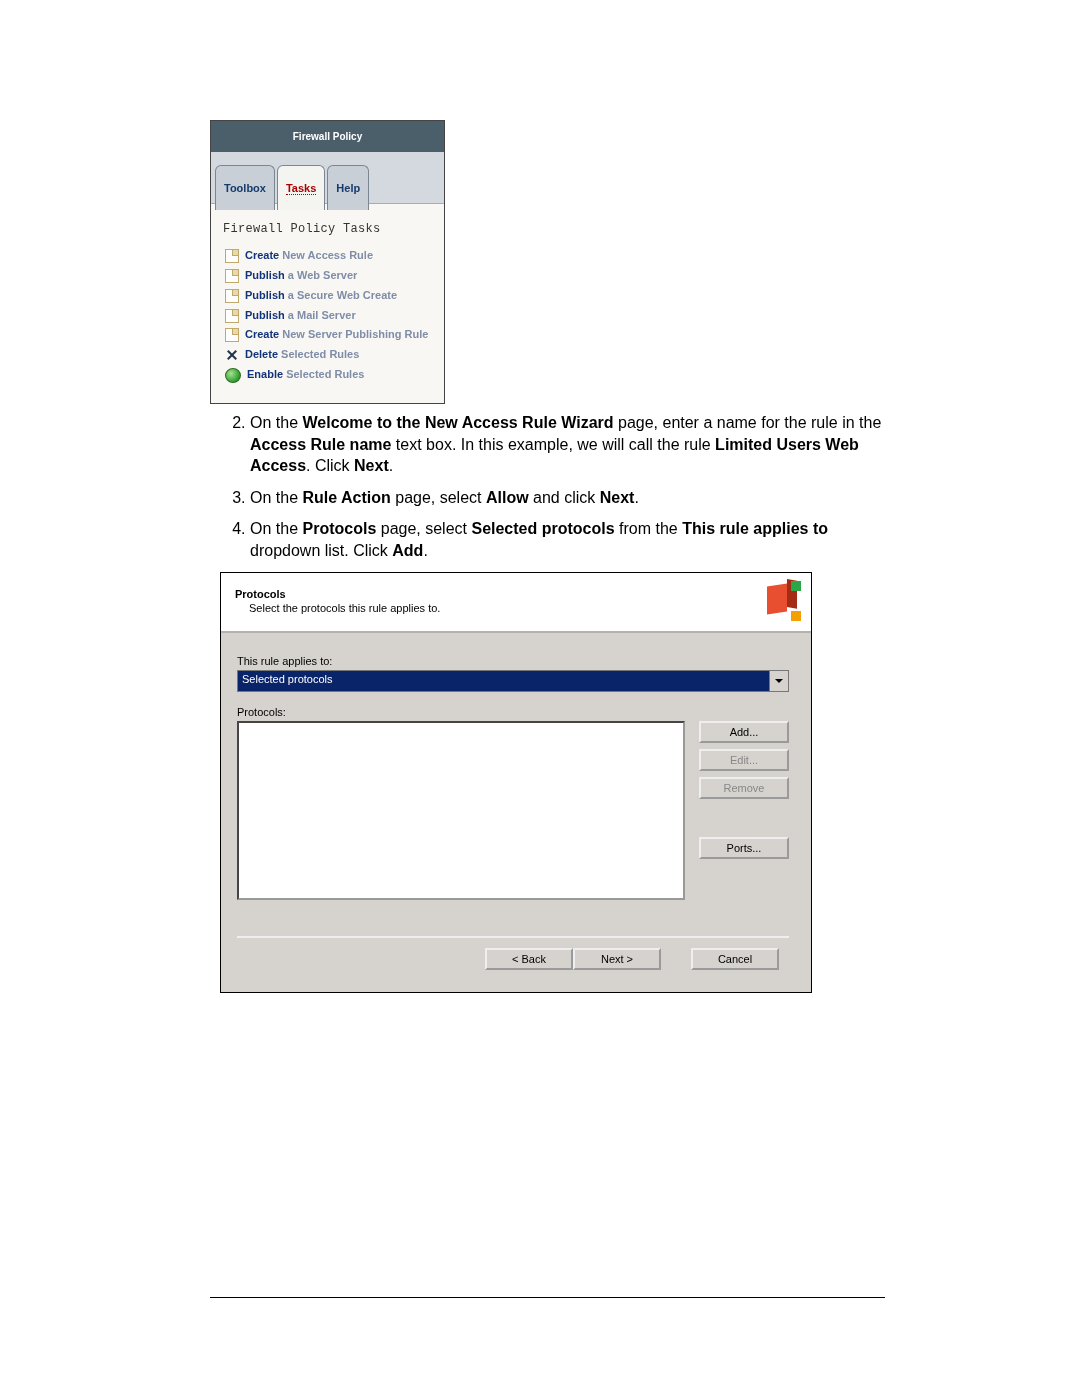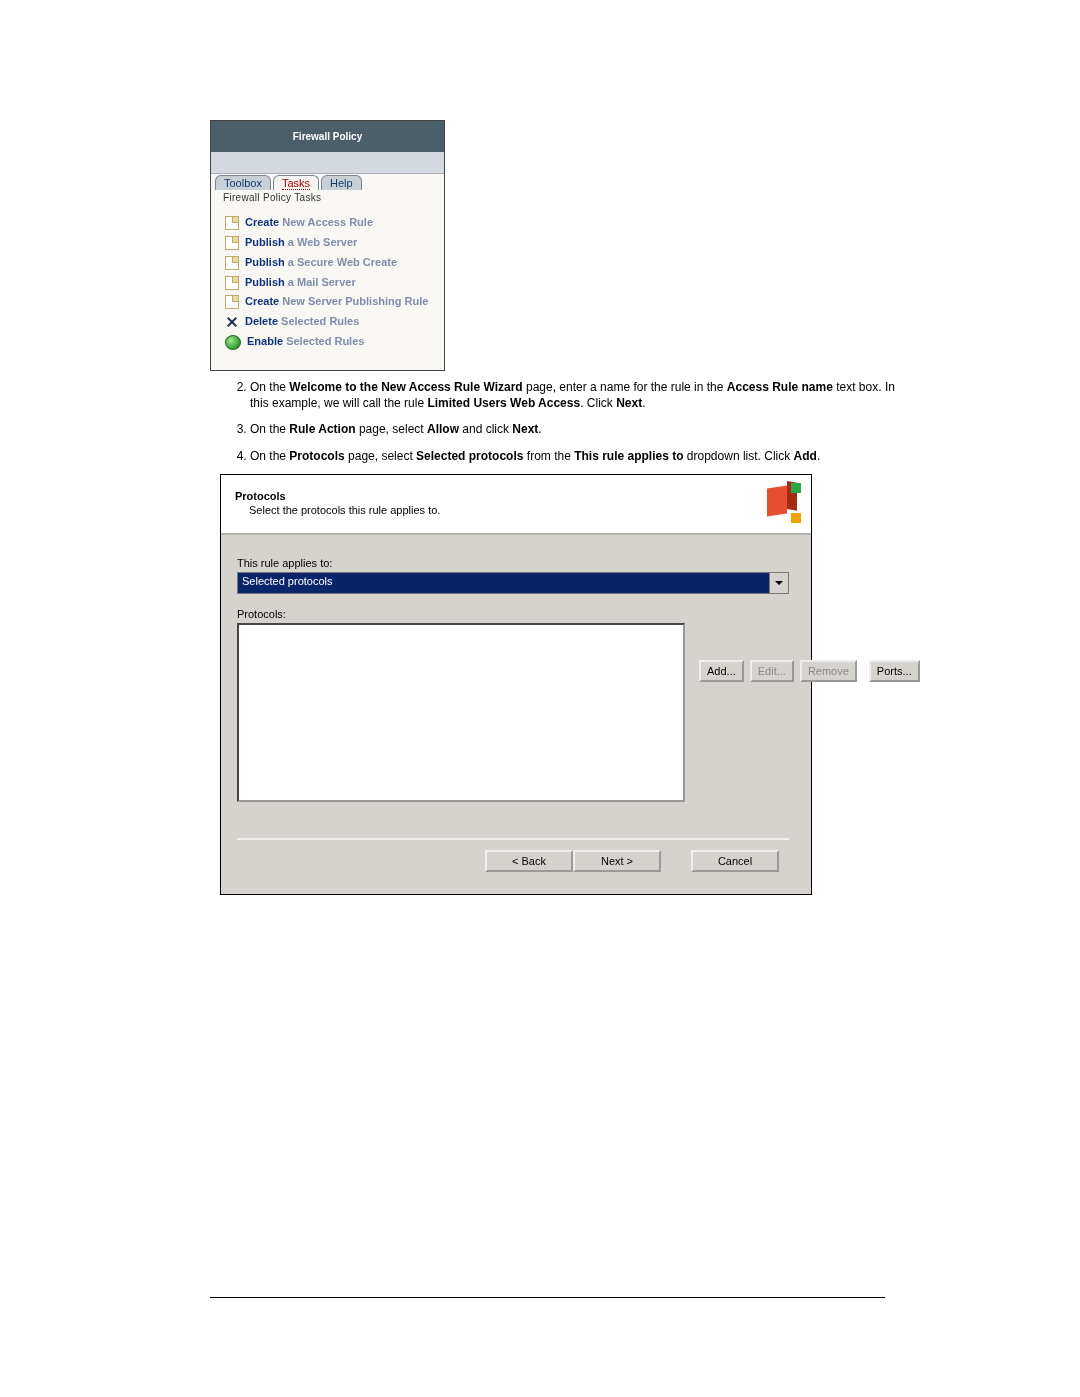--- a/index.html
+++ b/index.html
@@ -43,45 +43,45 @@
   .fw-tabs {
     background: #d4d9df;
     display: flex;
     padding: 6px 4px 0 4px;
     gap: 2px;
     border-bottom: 1px solid #aab;
     font-family: Tahoma, Arial, sans-serif;
     font-size: 11px;
   }
   .fw-tab {
-    padding: 1px 8px;
+    padding: 16px 8px;
     border: 1px solid #7a8793;
     border-bottom: none;
     border-radius: 6px 6px 0 0;
     background: #c8cfd7;
     color: #163a6b;
-    font-weight: normal;
+    font-weight: bold;
     position: relative;
-    top: 17px;
+    top: 7px;
   }
   .fw-tab.active {
     background: #f4f4f0;
     color: #aa0000;
   }
   .fw-tab.active span {
     border-bottom: 1px dotted #aa0000;
   }
   .fw-body {
     padding: 14px 12px 16px 12px;
     background: #f8f7f3;
   }
   .fw-body h3 {
     margin: 4px 0 12px 0;
-    font-family: Liberation Sans, sans-serif;
-    font-size: 10px;
+    font-family: Liberation Mono, monospace;
+    font-size: 12px;
     font-weight: normal;
     color: #333;
     letter-spacing: 0.3px;
   }
   .task-item {
     display: flex;
     align-items: flex-start;
     gap: 6px;
     font-family: Tahoma, Arial, sans-serif;
     font-size: 11px;
@@ -115,21 +115,21 @@
   .icon-ball{
     width:13px;height:13px;border-radius:50%;
     background: radial-gradient(circle at 35% 35%, #a4e48f, #2f9b2f 70%, #17641c);
     border:1px solid #2b6b22;
   }
 
   
   ol.instructions {
     margin: 0 0 8px 0;
     padding-left: 40px;
-    font-size: 12px;
+    font-size: 16px;
     line-height: 1.35;
   }
   ol.instructions > li { margin: 6px 0 10px 0; }
 
   
   .wizard {
     width: 590px;
     background: #d6d3ce;
     border: 1px solid #000;
     margin-left: 10px;
@@ -185,21 +185,21 @@
     width:18px;background:#d6d3ce;border-left:1px solid #777;
     display:flex;align-items:center;justify-content:center;
   }
   .combo .arrow::after{
     content:"";border:4px solid transparent;border-top-color:#000;margin-top:4px;
   }
   .protocols-row { display:flex; gap:14px; }
   .listbox{
     flex:1;height:175px;background:#fff;border:2px inset #999;
   }
-  .side-btns{display:flex;gap:6px;width:90px;margin-top:37px;}
+  .side-btns{display:flex;flex-direction:column;gap:6px;width:90px;}
   .side-btns .gap{height:26px;}
   .winbtn{
     height:22px;border:2px outset #eee;background:#d6d3ce;
     font-family:inherit;font-size:11px;color:#000;
   }
   .winbtn[disabled]{color:#888;}
   .wiz-footer{
     border-top:2px solid #eee;margin-top:36px;padding:10px 10px 12px 10px;
     display:flex;justify-content:flex-end;gap:0;
   }

